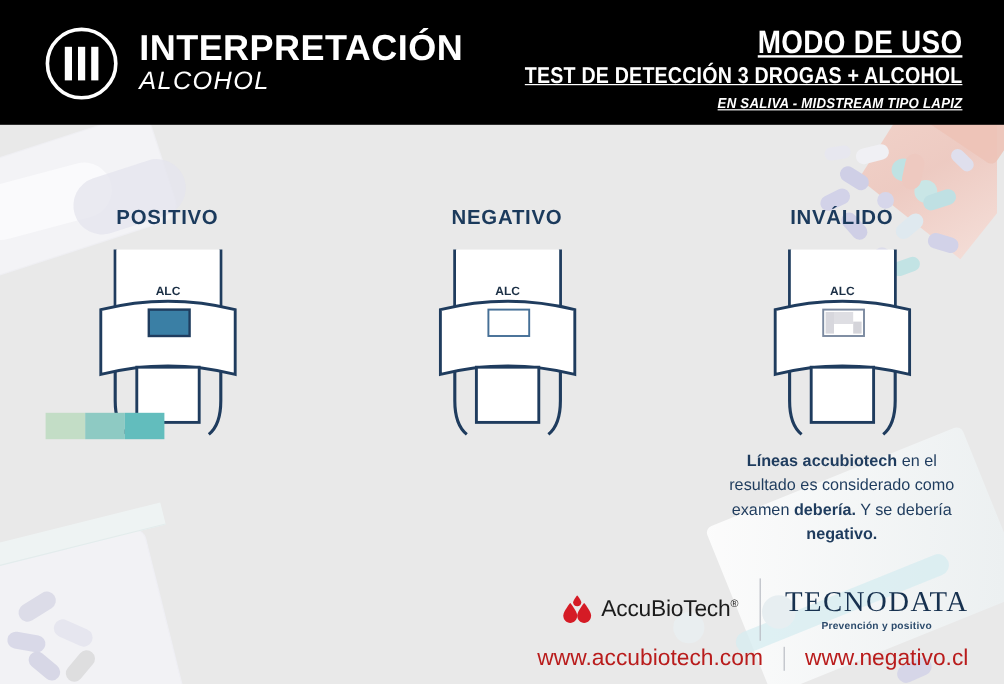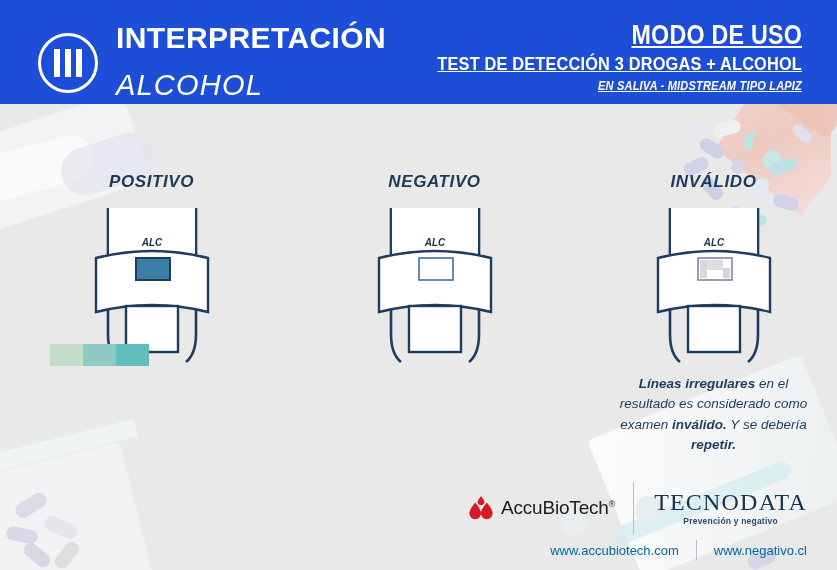--- a/index.html
+++ b/index.html
@@ -53,53 +53,53 @@
     transform:rotate(-22deg);border-radius:6px;
   }
   .deco-strip2{
     position:absolute;right:40px;bottom:58px;width:190px;height:18px;
     background:rgba(214,236,240,.75);transform:rotate(-22deg);border-radius:9px;
   }
 
   
   .header{
     position:absolute;left:0;top:0;width:837px;height:104px;
-    background:#1d4ed8;color:#ffffff;
+    background:#000000;color:#ffffff;
   }
   .header-left{position:absolute;left:38px;top:23px;display:flex;align-items:center;gap:18px;}
   .logo-circle{
     width:60px;height:60px;border-radius:50%;border:3px solid #ffffff;
     display:flex;align-items:center;justify-content:center;gap:5px;box-sizing:border-box;
   }
   .logo-bar{width:6px;height:28px;background:#ffffff;}
   .title-main{
     font-size:30px;font-weight:bold;letter-spacing:.4px;line-height:1;color:#ffffff;
   }
   .title-sub{
-    font-size:29px;font-style:italic;font-weight:300;letter-spacing:1.2px;
-    color:#ffffff;line-height:1.15;margin-top:16px;
+    font-size:21px;font-style:italic;font-weight:300;letter-spacing:1.2px;
+    color:#ffffff;line-height:1.15;margin-top:0;
   }
   .header-right{
     position:absolute;right:35px;top:22px;text-align:right;text-decoration:underline;
   }
   .hr-1{
     font-size:27px;font-weight:bold;letter-spacing:.3px;line-height:1.02;
     transform:scaleX(.86);transform-origin:right center;color:#ffffff;
   }
   .hr-2{
     font-size:19px;font-weight:bold;letter-spacing:.2px;line-height:1.12;margin-top:3px;
     transform:scaleX(.86);transform-origin:right center;color:#ffffff;
   }
   .hr-3{
     font-size:12px;font-style:italic;font-weight:bold;letter-spacing:.2px;margin-top:5px;
     transform:scaleX(.92);transform-origin:right center;color:#ffffff;
   }
 
   
-  .cols{position:absolute;left:12px;top:104px;width:680px;height:360px;font-style:italic;}
+  .cols{position:absolute;left:0;top:104px;width:680px;height:360px;}
   .col{position:absolute;top:0;width:279px;text-align:center;}
   .col-1{left:0;}
   .col-2{left:283px;}
   .col-3{left:562px;}
   .col-heading{
     margin-top:68px;font-size:17px;font-weight:bold;letter-spacing:.6px;color:#1b3a5c;
   }
   .device-wrap{position:relative;height:160px;margin-top:14px;}
   .device{position:absolute;left:50%;top:0;transform:translateX(-50%);}
   .caption{
@@ -124,21 +124,21 @@
   .divider{width:1px;height:52px;background:#b9bcc4;margin:0 2px;}
   .brand-tec{padding-left:18px;text-align:center;}
   .tec-name{
     font-family:"Liberation Serif", serif;font-size:24px;letter-spacing:1.2px;color:#17314f;
     line-height:1;
   }
   .tec-tag{
     font-size:8.5px;font-weight:bold;color:#2b4a6b;letter-spacing:.2px;margin-top:2px;
   }
   .urls{position:absolute;right:30px;bottom:10px;display:flex;align-items:center;}
-  .url{font-size:13px;color:#0369a1;}
+  .url{font-size:19px;color:#b91c1c;}
   .url-1{padding-right:17px;}
   .url-divider{width:1px;height:20px;background:#b9bcc4;}
   .url-2{padding-left:17px;}
 </style>
 </head>
 <body>
 
 <div class="page">
 
   <div class="bg-layer">
@@ -256,39 +256,39 @@
           <rect x="74" y="100" width="52" height="46" fill="#ffffff" stroke="#1f3c5e" stroke-width="2.4"></rect>
           <text x="100" y="40" text-anchor="middle" font-family="Liberation Sans, sans-serif" font-size="10" font-weight="bold" fill="#1b2f45">ALC</text>
 
           <rect x="84" y="52" width="34" height="22" fill="#ffffff" stroke="#7b8aa0" stroke-width="1.6"></rect>
           <rect x="86" y="54" width="7" height="18" fill="#d7d7dd"></rect>
           <rect x="93" y="54" width="16" height="10" fill="#dedee3"></rect>
           <rect x="109" y="62" width="7" height="10" fill="#d4d4da"></rect>
         </svg>
       </div>
       <div class="caption">
-        <b>Líneas irregulares</b> en el resultado es considerado como examen <b>inválido.</b> Y se debería <b>repetir.</b>
+        <b>Líneas accubiotech</b> en el resultado es considerado como examen <b>debería.</b> Y se debería <b>negativo.</b>
       </div>
     </div>
   </div>
 
   <div class="footer">
     <div class="brands">
       <div class="brand-accu">
         <svg width="26" height="24" viewBox="0 0 26 24">
           <path d="M13 0 C13 0 9.6 4.2 9.6 6.1 C9.6 7.9 11.1 9.3 13 9.3 C14.9 9.3 16.4 7.9 16.4 6.1 C16.4 4.2 13 0 13 0 Z" fill="#d51b25"></path>
           <path d="M7.2 6.5 C7.2 6.5 1.4 13.3 1.4 17 C1.4 20.5 4 23.2 7.2 23.2 C10.4 23.2 13 20.5 13 17 C13 13.3 7.2 6.5 7.2 6.5 Z" fill="#d51b25"></path>
           <path d="M18.8 6.5 C18.8 6.5 13 13.3 13 17 C13 20.5 15.6 23.2 18.8 23.2 C22 23.2 24.6 20.5 24.6 17 C24.6 13.3 18.8 6.5 18.8 6.5 Z" fill="#d51b25"></path>
         </svg>
         <span class="accu-name"><span>AccuBioTech</span><sup>®</sup></span>
       </div>
       <span class="divider"></span>
       <div class="brand-tec">
         <div class="tec-name">TECNODATA</div>
-        <div class="tec-tag">Prevención y negativo</div>
+        <div class="tec-tag">Prevención y positivo</div>
       </div>
     </div>
     <div class="urls">
       <span class="url url-1">www.accubiotech.com</span>
       <span class="url-divider"></span>
       <span class="url url-2">www.negativo.cl</span>
     </div>
   </div>
 
 </div>

